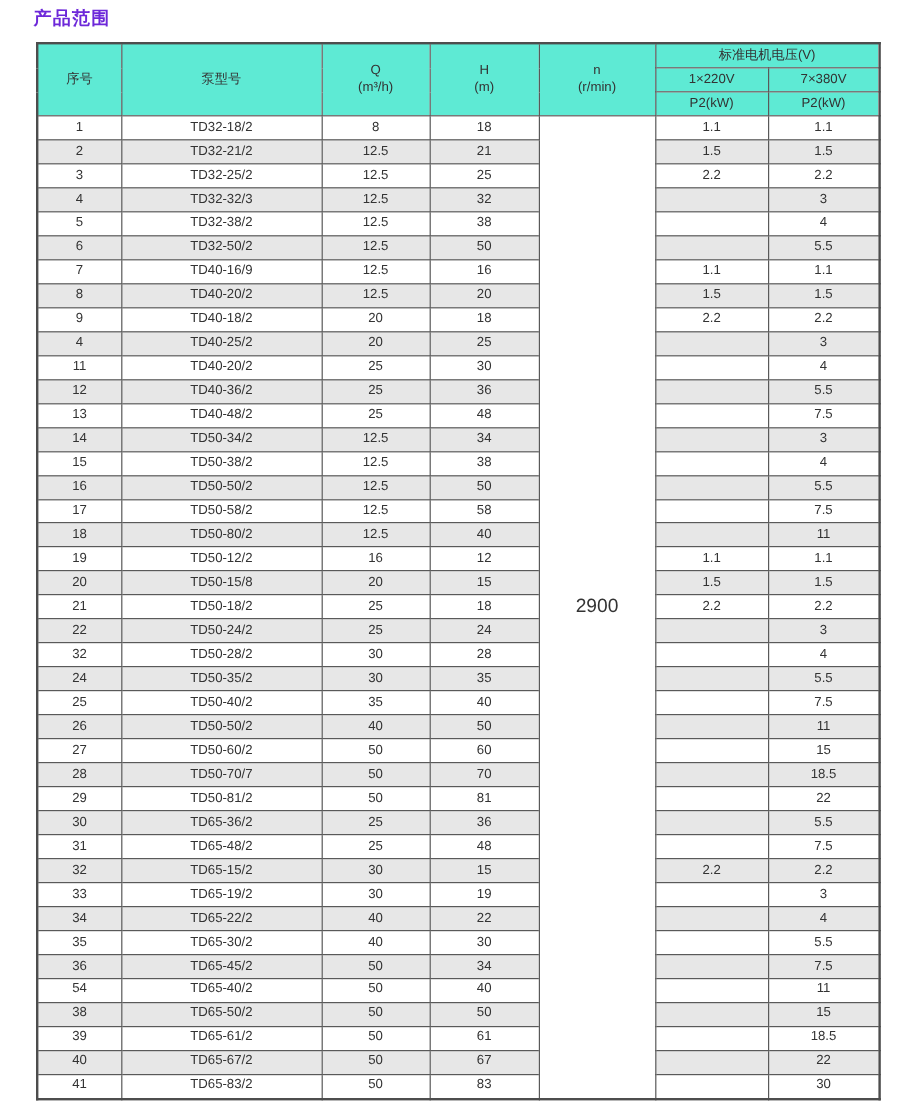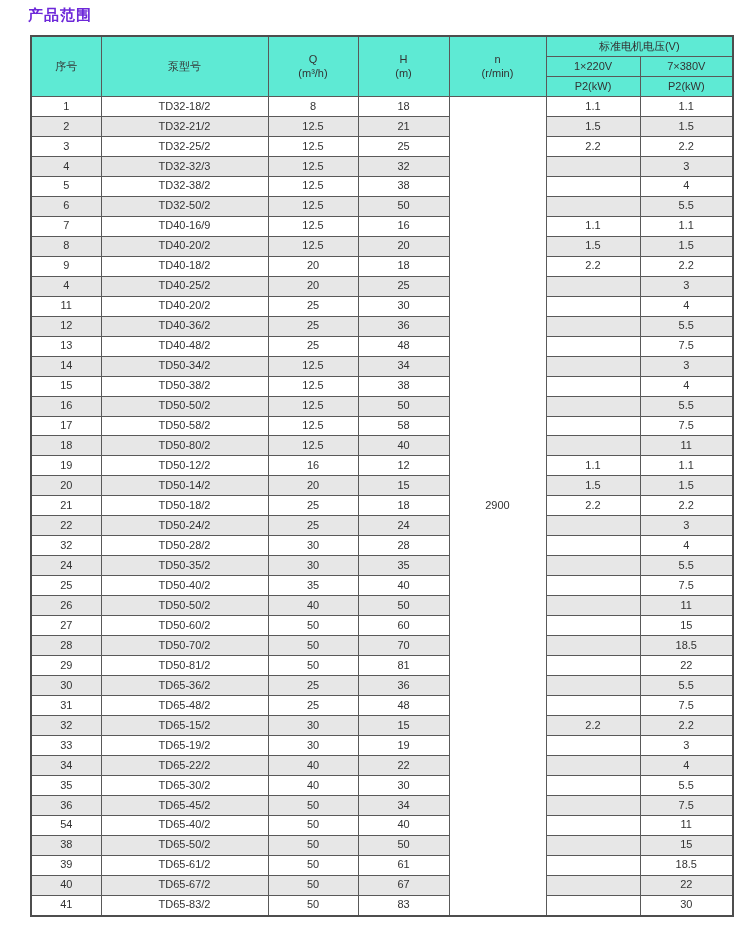--- a/index.html
+++ b/index.html
@@ -47,21 +47,21 @@
   thead th {
     background: #5eead4;
     height: 19px;
     font-size: 12px;
   }
   thead th .hdr-line { line-height: 1.2; }
   tbody td { height: 18.97px; background: transparent; }
   tbody tr:nth-child(even) td { background: #e7e7e7; }
   tbody td.n-cell {
     background: #ffffff !important;
-    font-size: 11px;
+    font-size: 16px;
   }
 </style>
 </head>
 <body>
 
 <div class="page">
   <h1 class="page-title">产品范围</h1>
 
   <table class="product-table">
     <colgroup>
@@ -249,21 +249,21 @@
         <tr>
           <td>19</td>
           <td>TD50-12/2</td>
           <td>16</td>
           <td>12</td>
           <td>1.1</td>
           <td>1.1</td>
         </tr>
         <tr>
           <td>20</td>
-          <td>TD50-14/2</td>
+          <td>TD50-15/8</td>
           <td>20</td>
           <td>15</td>
           <td>1.5</td>
           <td>1.5</td>
         </tr>
         <tr>
           <td>21</td>
           <td>TD50-18/2</td>
           <td>25</td>
           <td>18</td>
@@ -313,21 +313,21 @@
         <tr>
           <td>27</td>
           <td>TD50-60/2</td>
           <td>50</td>
           <td>60</td>
           <td></td>
           <td>15</td>
         </tr>
         <tr>
           <td>28</td>
-          <td>TD50-70/2</td>
+          <td>TD50-70/7</td>
           <td>50</td>
           <td>70</td>
           <td></td>
           <td>18.5</td>
         </tr>
         <tr>
           <td>29</td>
           <td>TD50-81/2</td>
           <td>50</td>
           <td>81</td>

